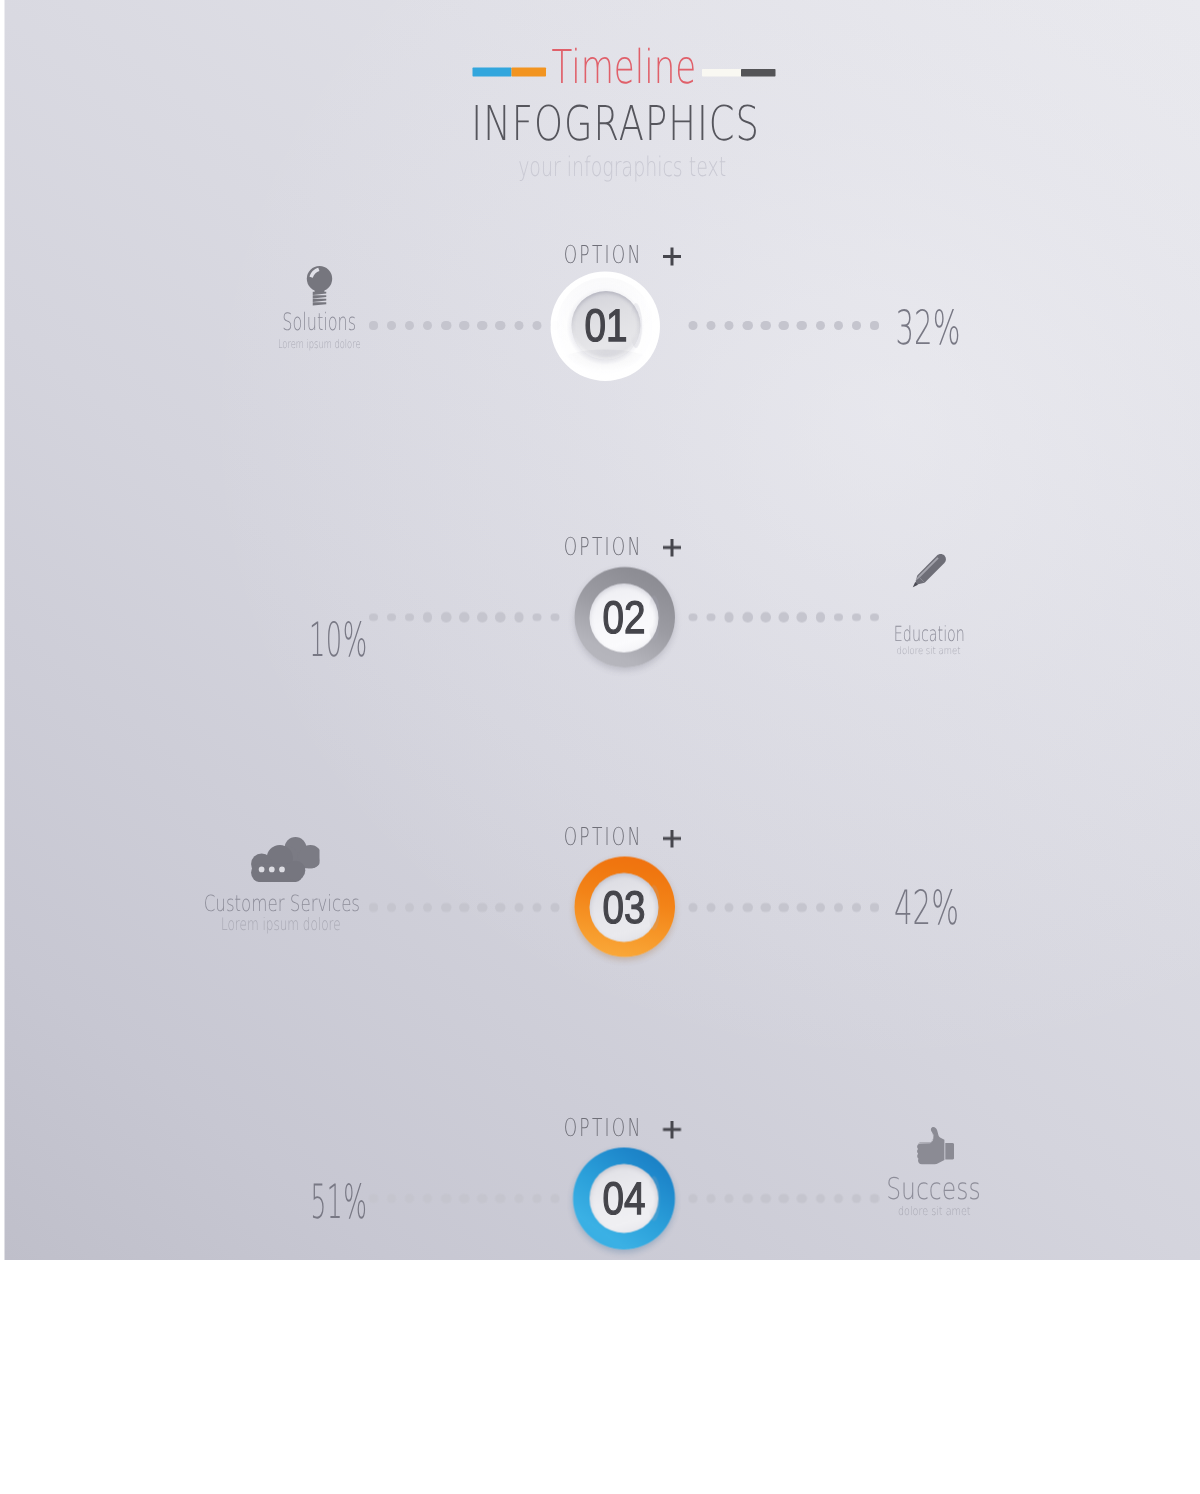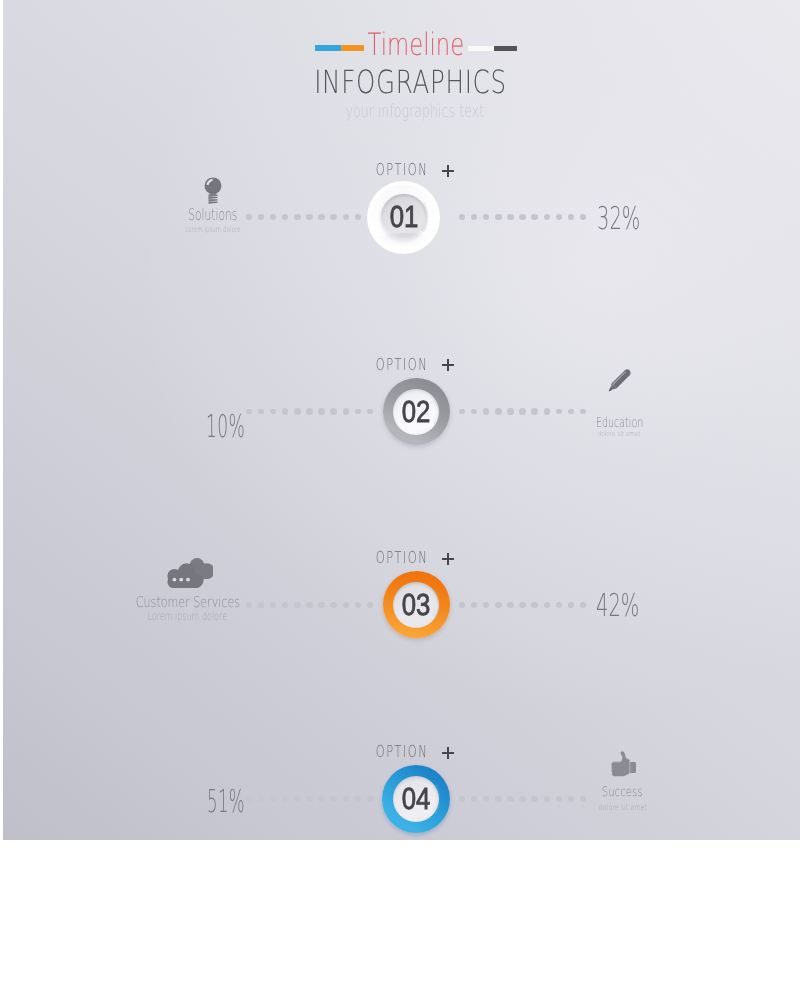--- a/index.html
+++ b/index.html
@@ -142,21 +142,21 @@
   [data-name="timeline-row-02"] .t1{font-size:13.9px;line-height:9.9px;}
   [data-name="timeline-row-02"] .t1 .cond{transform:scaleX(0.685);}
   [data-name="timeline-row-02"] .t2{font-size:6.9px;line-height:4.5px;margin-top:3.3px;}
   [data-name="timeline-row-02"] .t2 .cond{transform:scaleX(0.818);}
 
   [data-name="timeline-row-03"] .t1{font-size:14.9px;line-height:10.6px;}
   [data-name="timeline-row-03"] .t1 .cond{transform:scaleX(0.745);}
   [data-name="timeline-row-03"] .t2{font-size:11.5px;line-height:8px;margin-top:4.4px;}
   [data-name="timeline-row-03"] .t2 .cond{transform:scaleX(0.697);}
 
-  [data-name="timeline-row-04"] .t1{font-size:13px;line-height:11.9px;}
+  [data-name="timeline-row-04"] .t1{font-size:20px;line-height:11.9px;}
   [data-name="timeline-row-04"] .t1 .cond{transform:scaleX(0.782);}
   [data-name="timeline-row-04"] .t2{font-size:7.9px;line-height:5px;margin-top:5.4px;}
   [data-name="timeline-row-04"] .t2 .cond{transform:scaleX(0.812);}
 
   
   .fdots{position:absolute;top:856.2px;left:0;width:800px;height:7px;}
   .fdot{position:absolute;width:6.8px;height:6.8px;border-radius:50%;background:#f3f3f6;}
   .foot{position:absolute;left:249.5px;top:893px;width:420px;text-align:left;
         font-size:16px;color:#b9b9c5;font-weight:200;}
   .foot > div{height:19.7px;line-height:19.7px;white-space:nowrap;overflow:visible;}

